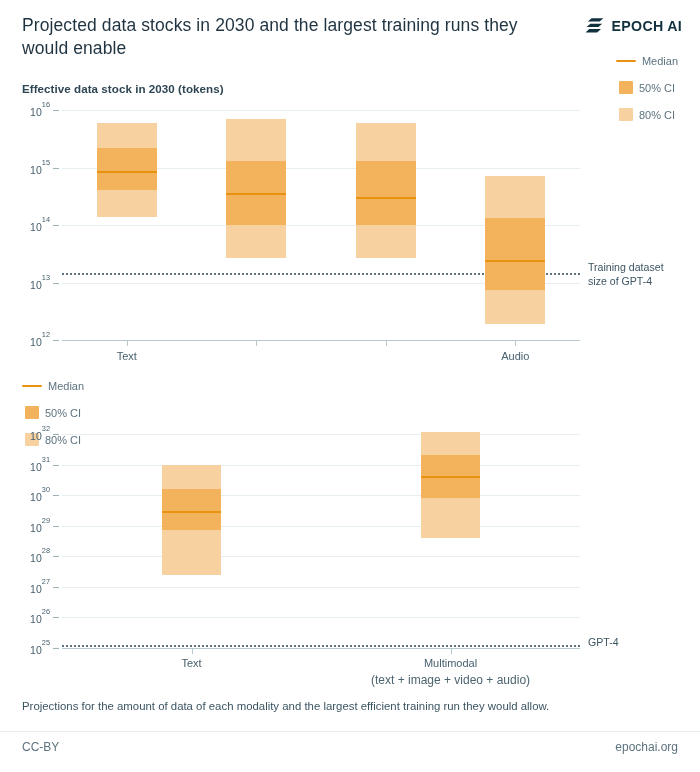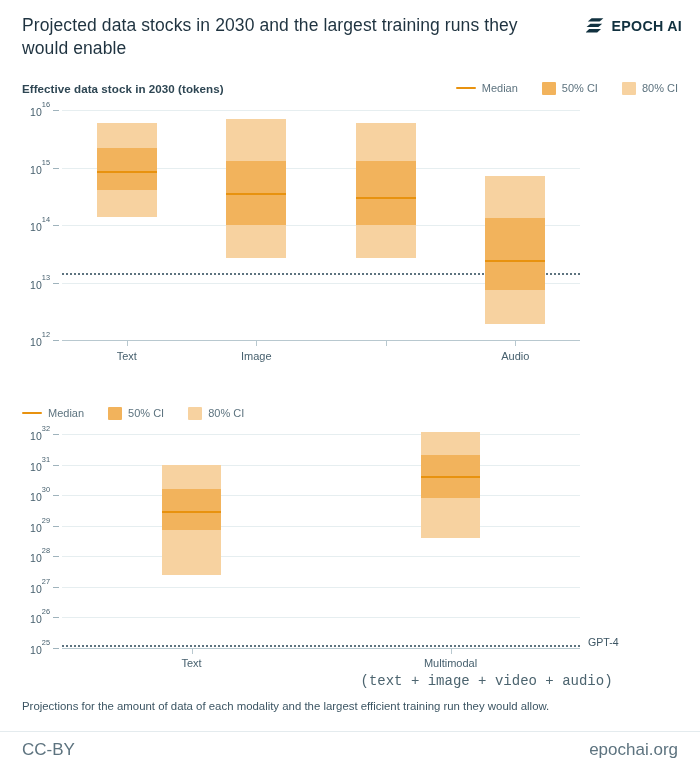--- a/index.html
+++ b/index.html
@@ -36,21 +36,21 @@
   .panel { position: absolute; left: 0; width: 700px; }
   #panel-1 { top: 78px; height: 292px; }
   #panel-2 { top: 403px; height: 290px; }
 
   .panel-head {
     position: relative; height: 20px; margin: 0 22px 0 22px;
     display: flex; align-items: center; justify-content: space-between;
   }
   .panel-title { font-size: 11.6px; font-weight: 700; color: #2e4653; letter-spacing: .05px; }
 
-  .legend { display: flex; align-items: center; gap: 24px; }
+  .legend { display: flex; align-items: center; gap: 14px; flex-direction: column; }
   .legend-item { display: flex; align-items: center; gap: 6px; }
   .legend-line { width: 20px; height: 2.5px; background: #e8920f; border-radius: 1px; }
   .legend-swatch { width: 14px; height: 13px; border-radius: 1px; }
   .legend-label { font-size: 11px; color: #5d737f; }
 
   
   .plot { position: absolute; left: 0; top: 0; width: 700px; height: 100%; }
   .grid-line {
     position: absolute; height: 1px; background: #e6eef0;
   }
@@ -65,21 +65,21 @@
     white-space: nowrap; line-height: 1;
   }
   .y-label sup { font-size: 7.4px; top: -.55em; position: relative; }
   .x-tick {
     position: absolute; width: 1px; height: 6px; background: #b8c8cf;
   }
   .x-label {
     position: absolute; font-size: 11px; color: #47606e; text-align: center;
     white-space: nowrap; line-height: 1.25;
   }
-  .x-label .sub { display: block; font-size: 14px; color: #4c646f; margin-top: 2px; font-family: Liberation Mono, monospace; }
+  .x-label .sub { display: block; font-size: 12px; color: #4c646f; margin-top: 2px; }
 
   
   .bar-outer { position: absolute; }
   .bar-inner { position: absolute; left: 0; width: 100%; }
   .bar-median { position: absolute; left: 0; width: 100%; height: 2px; }
 
   
   .ref-line {
     position: absolute; height: 0; border-top: 2px dotted #5d737f;
   }
@@ -92,21 +92,21 @@
   .caption {
     position: absolute; left: 22px; top: 700px; width: 650px;
     font-size: 11.4px; color: #3c5563;
   }
   .footer-rule {
     position: absolute; left: 0; top: 731px; width: 700px; height: 1px; background: #e4ebee;
   }
   .footer {
     position: absolute; left: 22px; top: 740px; width: 656px;
     display: flex; align-items: center; justify-content: space-between;
-    font-size: 17px; color: #5d737f;
+    font-size: 12px; color: #5d737f;
   }
 </style>
 </head>
 <body>
 
 <div class="page">
 
   <div class="header">
     <div class="title">Projected data stocks in 2030 and the largest training runs they would enable</div>
     <div class="brand">
@@ -147,32 +147,33 @@
         <div class="grid-line" style="left: 62px; width: 518px; top: 147px;"></div>
         <div class="tick-dash" style="left: 53px; top: 147px;"></div>
         <div class="y-label" style="left: -8px; width: 58px; top: 142px;">10<sup>14</sup></div>
         <div class="grid-line" style="left: 62px; width: 518px; top: 90px;"></div>
         <div class="tick-dash" style="left: 53px; top: 90px;"></div>
         <div class="y-label" style="left: -8px; width: 58px; top: 85px;">10<sup>15</sup></div>
         <div class="grid-line" style="left: 62px; width: 518px; top: 32px;"></div>
         <div class="tick-dash" style="left: 53px; top: 32px;"></div>
         <div class="y-label" style="left: -8px; width: 58px; top: 27px;">10<sup>16</sup></div>
         <div class="ref-line" style="left: 62px; width: 518px; top: 195px;"></div>
+        <div class="ref-label" style="left: 588px; top: 183px; width: 95px;">Training dataset
+size of GPT-4</div>
         <div class="bar-outer" style="left: 97px; width: 60px; top: 45px; height: 94px; background: rgb(247, 210, 160);">
           <div class="bar-inner" style="top: 25px; height: 42px; background: rgb(242, 179, 92);"></div>
           <div class="bar-median" style="top: 48px; background: rgb(232, 146, 15);"></div>
         </div>
         <div class="x-tick" style="left: 127px; top: 262px;"></div>
         <div class="x-label" style="left: 36.75px; width: 180px; top: 272px;">Text</div>
         <div class="bar-outer" style="left: 226px; width: 60px; top: 41px; height: 139px; background: rgb(247, 210, 160);">
           <div class="bar-inner" style="top: 42px; height: 64px; background: rgb(242, 179, 92);"></div>
           <div class="bar-median" style="top: 74px; background: rgb(232, 146, 15);"></div>
         </div>
         <div class="x-tick" style="left: 256px; top: 262px;"></div>
-        <div class="x-label" style="left: 166.25px; width: 180px; top: 272px;">Image</div>
         <div class="bar-outer" style="left: 356px; width: 60px; top: 45px; height: 135px; background: rgb(247, 210, 160);">
           <div class="bar-inner" style="top: 38px; height: 64px; background: rgb(242, 179, 92);"></div>
           <div class="bar-median" style="top: 74px; background: rgb(232, 146, 15);"></div>
         </div>
         <div class="x-tick" style="left: 386px; top: 262px;"></div>
         <div class="bar-outer" style="left: 485px; width: 60px; top: 98px; height: 148px; background: rgb(247, 210, 160);">
           <div class="bar-inner" style="top: 42px; height: 72px; background: rgb(242, 179, 92);"></div>
           <div class="bar-median" style="top: 84px; background: rgb(232, 146, 15);"></div>
         </div>
         <div class="x-tick" style="left: 515px; top: 262px;"></div>

